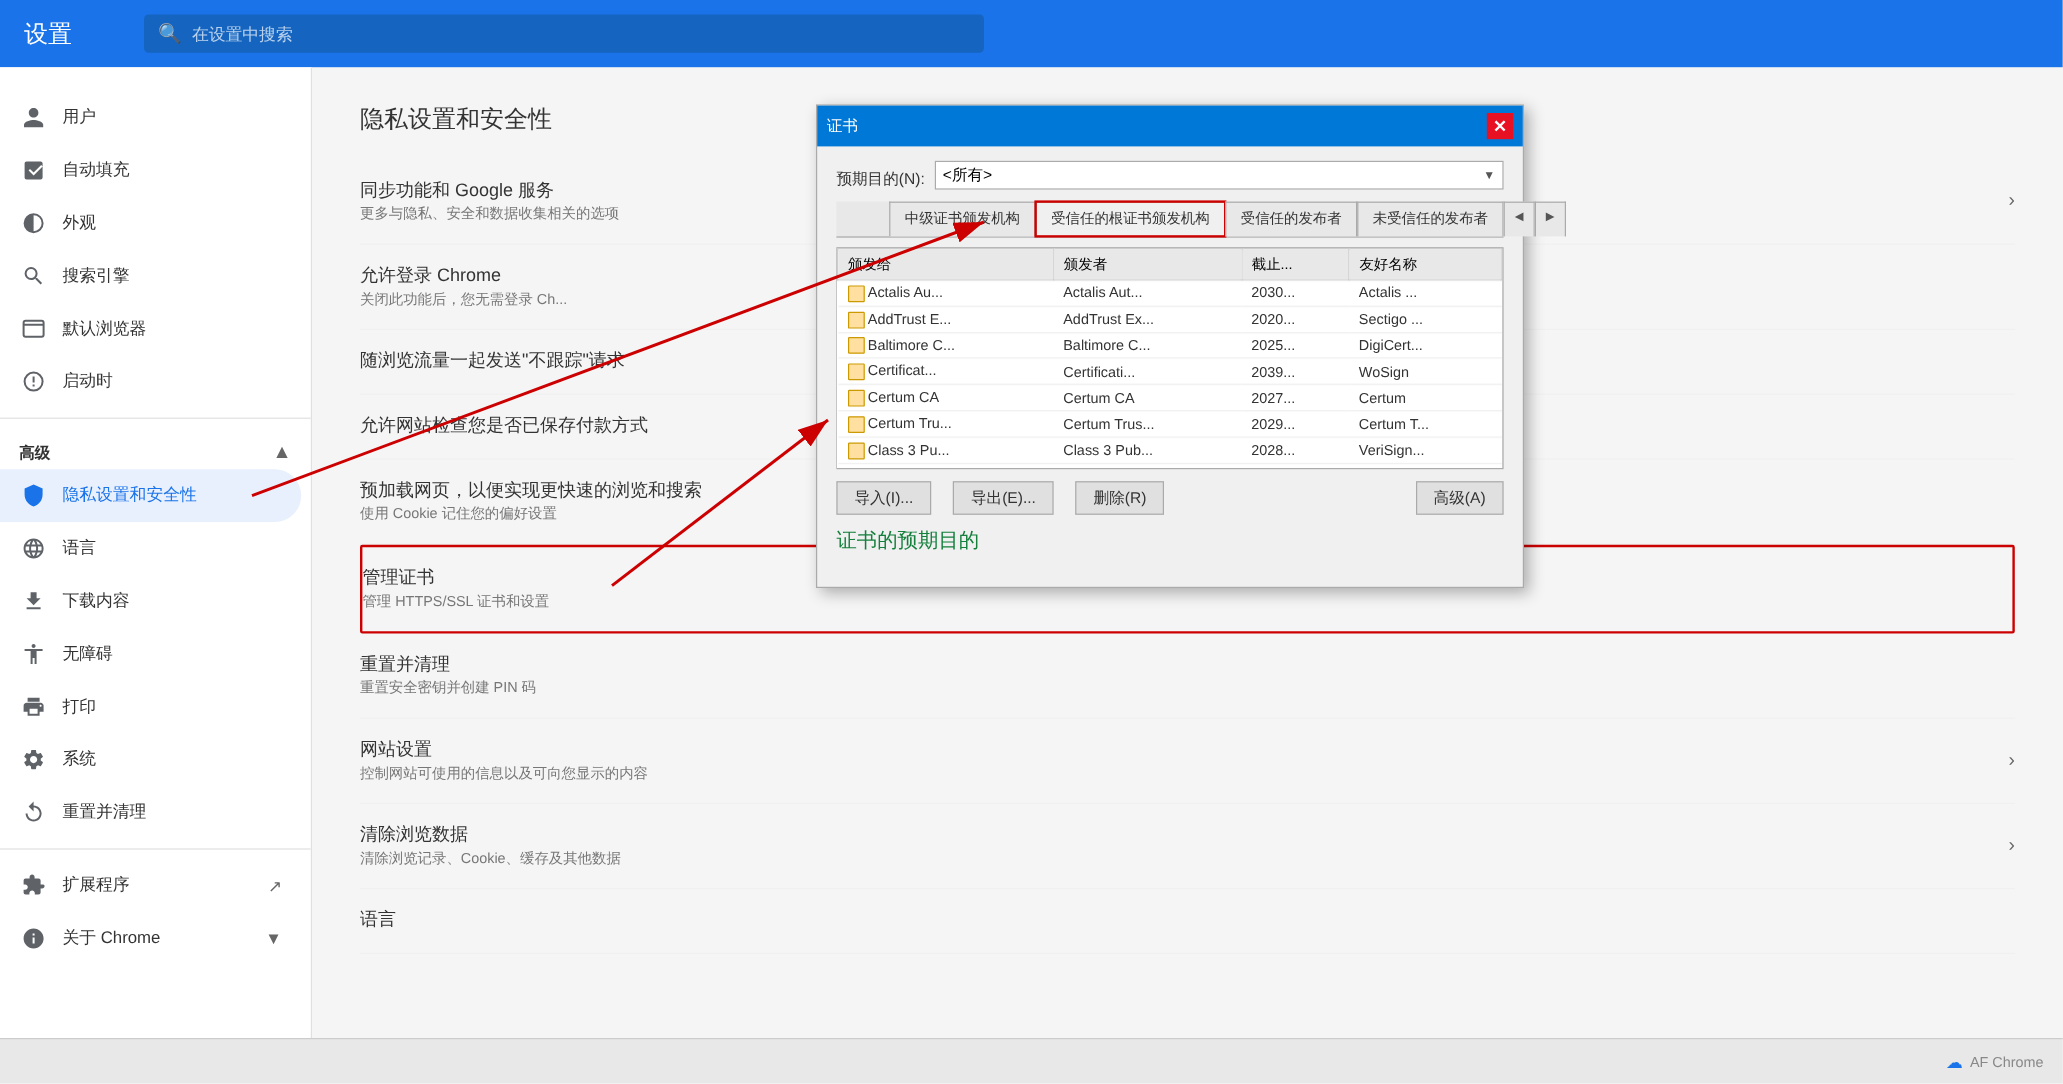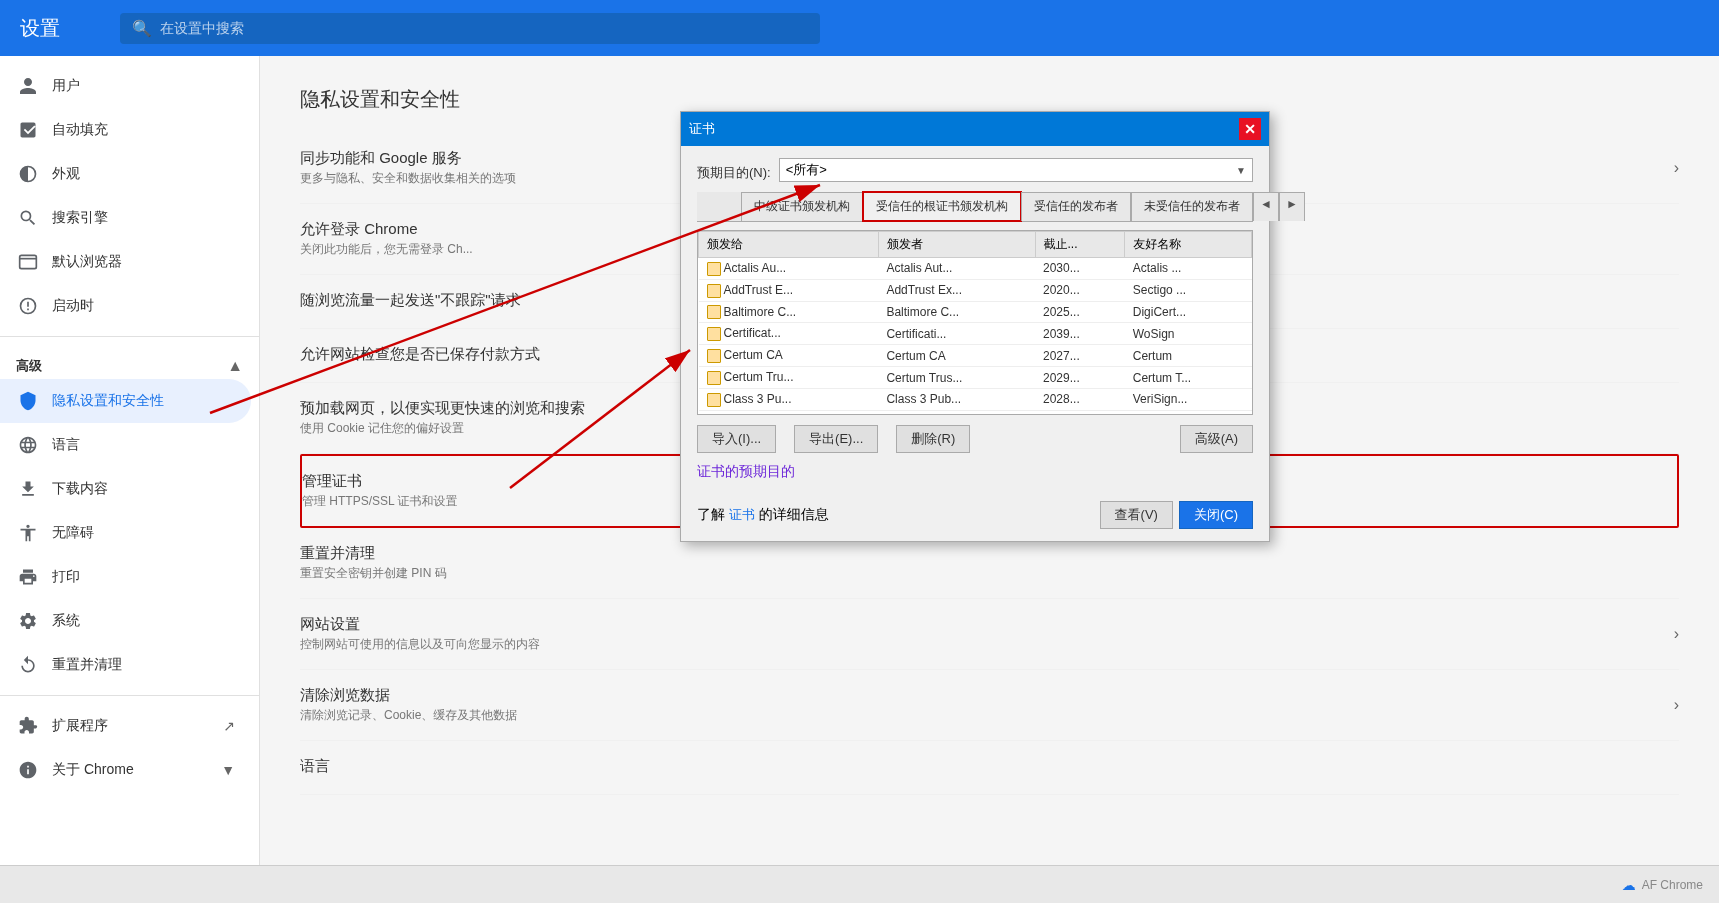--- a/index.html
+++ b/index.html
@@ -49,21 +49,21 @@
       overflow: hidden;
     }
 
     
     .sidebar {
       width: 260px;
       background: #fff;
       border-right: 1px solid #e0e0e0;
       overflow-y: auto;
       flex-shrink: 0;
-      padding-top: 8px;
+      padding-top: 20px;
     }
     .sidebar-item {
       display: flex;
       align-items: center;
       padding: 10px 16px;
       cursor: pointer;
       color: #333;
       border-radius: 0 24px 24px 0;
       margin-right: 8px;
     }
@@ -124,21 +124,21 @@
 
     
     .dialog-overlay {
       position: fixed;
       top: 0; left: 0; right: 0; bottom: 0;
       z-index: 100;
       pointer-events: none;
     }
     .dialog {
       position: absolute;
-      top: 111px;
+      top: 87px;
       left: 680px;
       width: 590px;
       background: #f0f0f0;
       border: 1px solid #aaa;
       box-shadow: 4px 4px 12px rgba(0,0,0,0.3);
       pointer-events: all;
     }
     .dialog-titlebar {
       background: #0078d7;
       color: white;
@@ -636,35 +636,24 @@
         </table>
       </div>
 
       <div style="display:flex; gap:18px; margin-bottom:10px;">
         <button class="dialog-btn">导入(I)...</button>
         <button class="dialog-btn">导出(E)...</button>
         <button class="dialog-btn">删除(R)</button>
         <button class="dialog-btn" style="margin-left:auto;">高级(A)</button>
       </div>
 
-      <div style="margin-bottom:8px; font-size:14px; color:#6d28d9; min-height:30px;">
+      <div style="margin-bottom:8px; font-size:17px; color:#15803d; min-height:30px;">
         <span>证书的预期目的</span>
       </div>
 
-      <div class="dialog-footer">
-        <div>
-          <span>了解</span>
-          <span class="cert-link">证书</span>
-          <span>的详细信息</span>
-        </div>
-        <div style="display:flex; gap:6px;">
-          <button class="view-btn">查看(V)</button>
-          <button class="close-main-btn">关闭(C)</button>
-        </div>
-      </div>
 
     </div>
   </div>
 </div>
 
 <svg class="arrow-container" xmlns="http://www.w3.org/2000/svg">
 
   <defs>
     <marker id="arrowhead" markerWidth="10" markerHeight="7" refX="10" refY="3.5" orient="auto">
       <polygon points="0 0, 10 3.5, 0 7" fill="#cc0000"></polygon>

